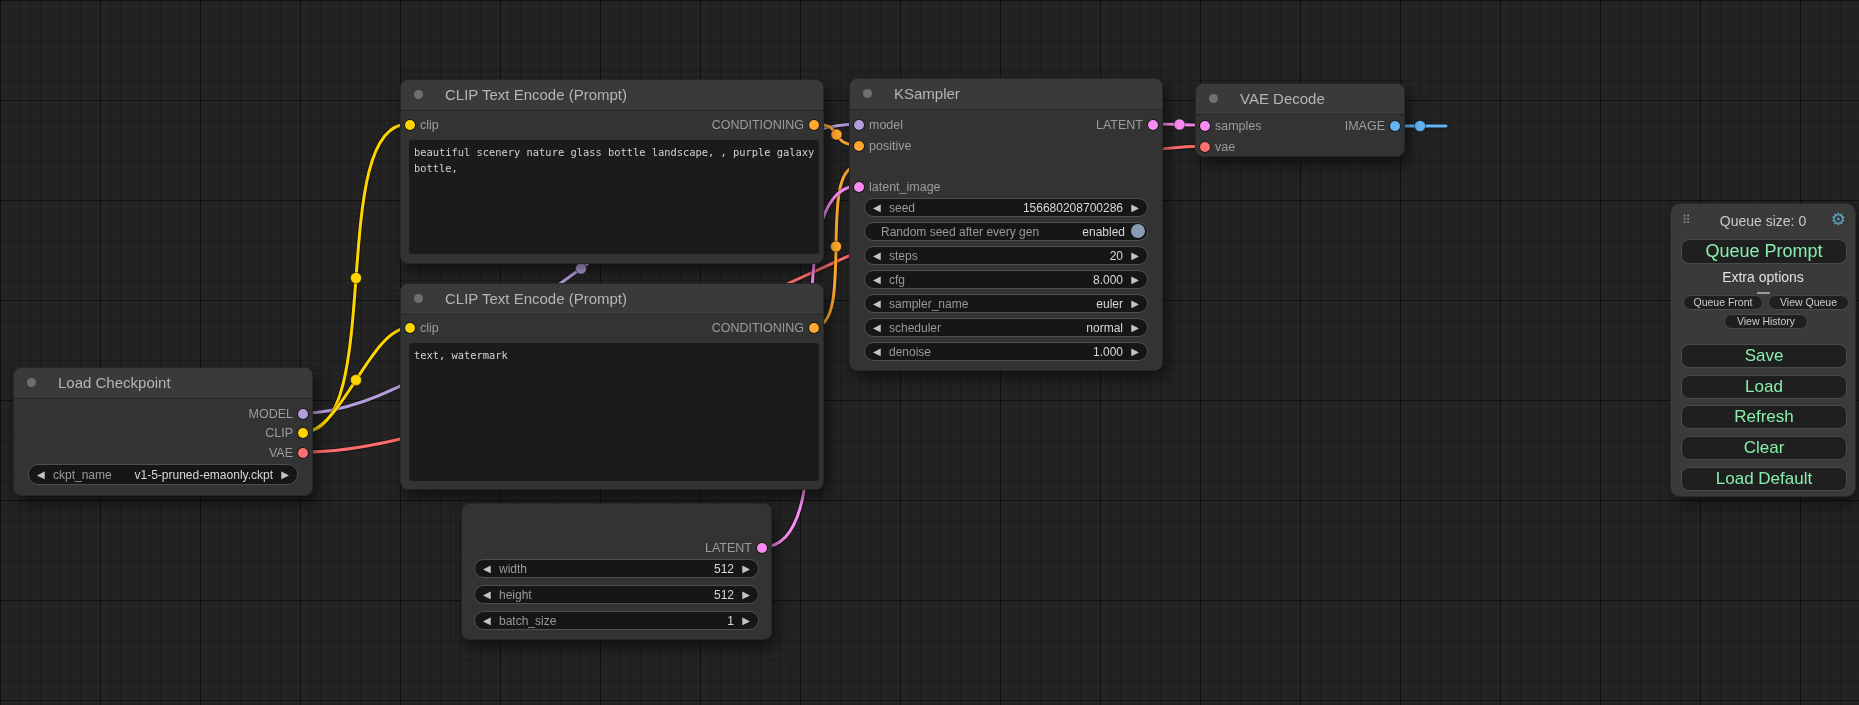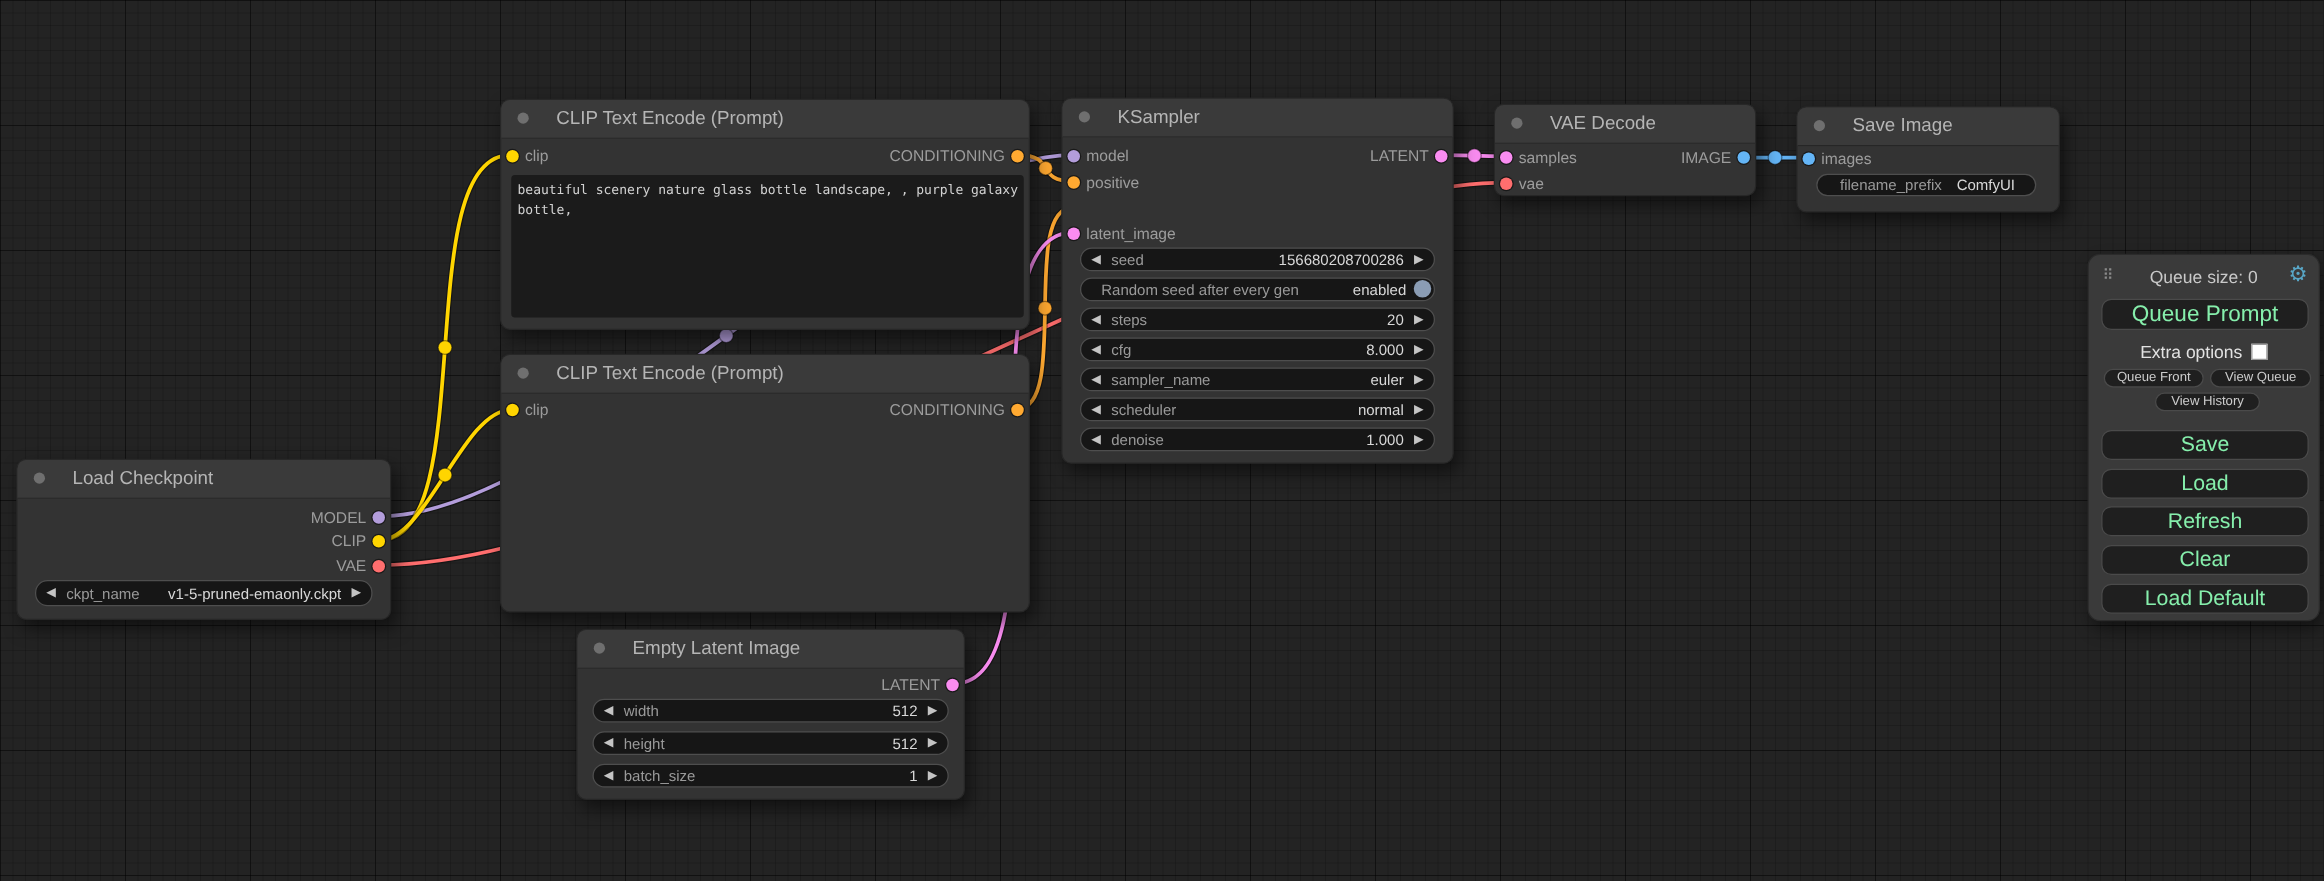--- a/index.html
+++ b/index.html
@@ -61,21 +61,21 @@
   .qhandle{position:absolute;left:11px;top:9px;font-size:12px;color:#8a8a8a;letter-spacing:-1px;}
   .qsize{position:absolute;left:0;right:0;top:9px;text-align:center;font-size:14px;color:#c9c9c9;}
   .qgear{position:absolute;right:9px;top:7px;font-size:17px;line-height:17px;cursor:pointer;}
   .qbtn{
     position:absolute;background:#1f1f1f;border:1px solid #4a4a4a;border-radius:8px;
     color:#86efac;text-align:center;cursor:pointer;box-sizing:border-box;white-space:nowrap;
   }
   .qprompt{left:10px;top:35px;width:166px;height:25px;font-size:18px;line-height:22px;}
   .qbig{left:10px;width:166px;height:24px;font-size:17px;line-height:21px;}
   .qsmall{height:15px;font-size:10.5px;line-height:12px;color:#cccccc;border-radius:8px;}
-  .extra{position:absolute;left:0;right:0;top:70px;height:14px;display:flex;align-items:center;justify-content:center;gap:7px;}
+  .extra{position:absolute;left:0;right:0;top:70px;height:14px;display:flex;align-items:center;justify-content:center;gap:7px;flex-direction:column;}
   .extra .lbl{font-size:14px;color:#e2e2e2;}
   .checkbox{width:13px;height:13px;background:#ffffff;border:1px solid #9a9a9a;box-sizing:border-box;cursor:pointer;}
 </style>
 </head>
 <body>
 
 <div class="canvas">
 
   <svg id="links" width="1859" height="705" viewBox="0 0 1859 705">
       <path d="M 304 413 C 460.21239547487903 413, 701.787604525121 124, 858 124" fill="none" stroke="rgba(0,0,0,0.35)" stroke-width="5" stroke-linecap="round"></path>
@@ -150,27 +150,24 @@
     <div class="ntitle">
       <span class="tdot" style="background: rgb(111, 111, 111);"></span>
       <span>CLIP Text Encode (Prompt)</span>
     </div>
     <div class="prow" style="top:34px">
       <span class="pdot in" style="background: rgb(255, 213, 0);"></span>
       <span class="plabel in">clip</span>
       <span class="plabel out">CONDITIONING</span>
       <span class="pdot out" style="background: rgb(255, 169, 49);"></span>
     </div>
+    <div class="tarea" style="left:8px;top:59px;width:410px;height:138px;">text, watermark</div>
   </div>
 
   <div class="node" style="left:461px;top:503px;width:311px;height:137px;">
-    <div class="ntitle">
-      <span class="tdot" style="background: rgb(111, 111, 111);"></span>
-      <span>Empty Latent Image</span>
-    </div>
     <div class="prow" style="top:34px">
       <span class="plabel out">LATENT</span>
       <span class="pdot out" style="background: rgb(249, 140, 240);"></span>
     </div>
     <div class="widget" style="left:12px;right:12px;top:55px;">
       <span class="wa l">◀</span>
       <span class="wl">width</span>
       <span class="wv">512</span>
       <span class="wa r">▶</span>
     </div>
@@ -260,34 +257,20 @@
       <span class="plabel in">samples</span>
       <span class="plabel out">IMAGE</span>
       <span class="pdot out" style="background: rgb(100, 181, 246);"></span>
     </div>
     <div class="prow" style="top:53px">
       <span class="pdot in" style="background: rgb(255, 110, 110);"></span>
       <span class="plabel in">vae</span>
     </div>
   </div>
 
-  <div class="node" style="left:1437px;top:85px;width:211px;height:85px;">
-    <div class="ntitle">
-      <span class="tdot" style="background: rgb(111, 111, 111);"></span>
-      <span>Save Image</span>
-    </div>
-    <div class="prow" style="top:31px">
-      <span class="pdot in" style="background: rgb(100, 181, 246);"></span>
-      <span class="plabel in">images</span>
-    </div>
-    <div class="widget" style="left:15px;width:176px;top:53px;height:18px;">
-      <span class="wl noarrow" style="left:18px;top:0;">filename_prefix</span>
-      <span class="wv noarrow" style="top:0;">ComfyUI</span>
-    </div>
-  </div>
 
   <div class="qpanel">
     <span class="qhandle">⠿</span>
     <span class="qsize">Queue size: 0</span>
     <span class="qgear" style="color: rgb(88, 166, 198);">⚙</span>
     <div class="qbtn qprompt">Queue Prompt</div>
     <div class="extra">
       <span class="lbl">Extra options</span>
       <span class="checkbox"></span>
     </div>

